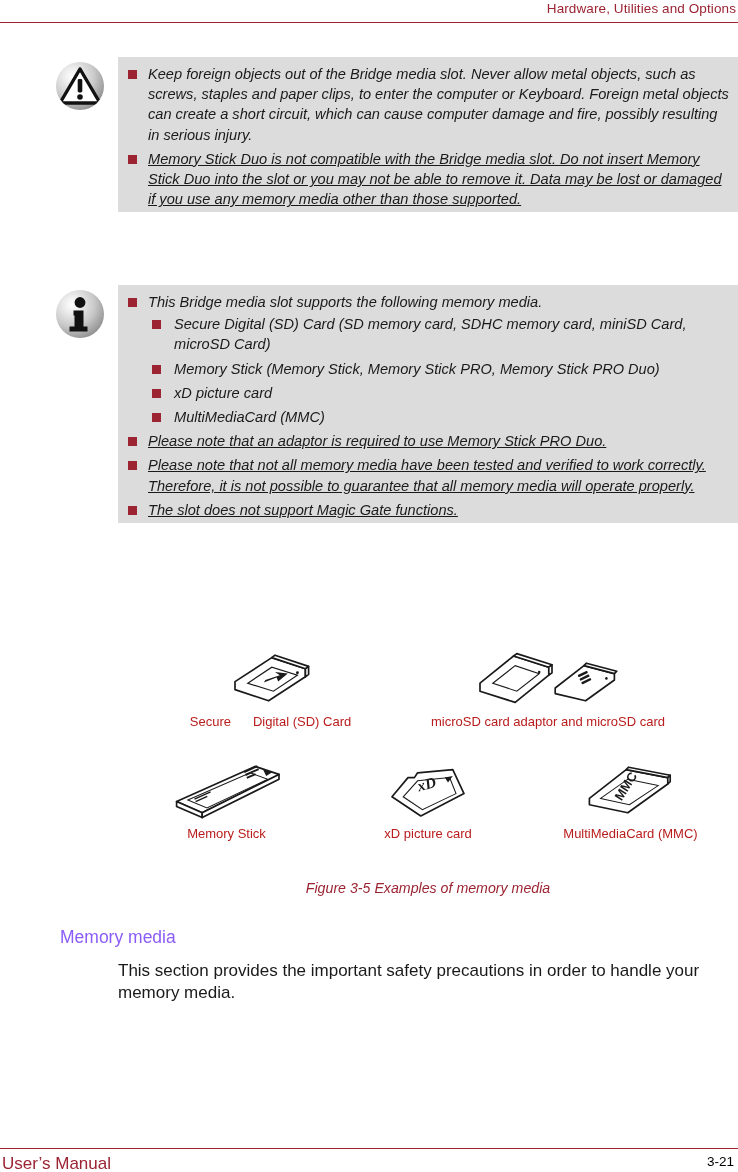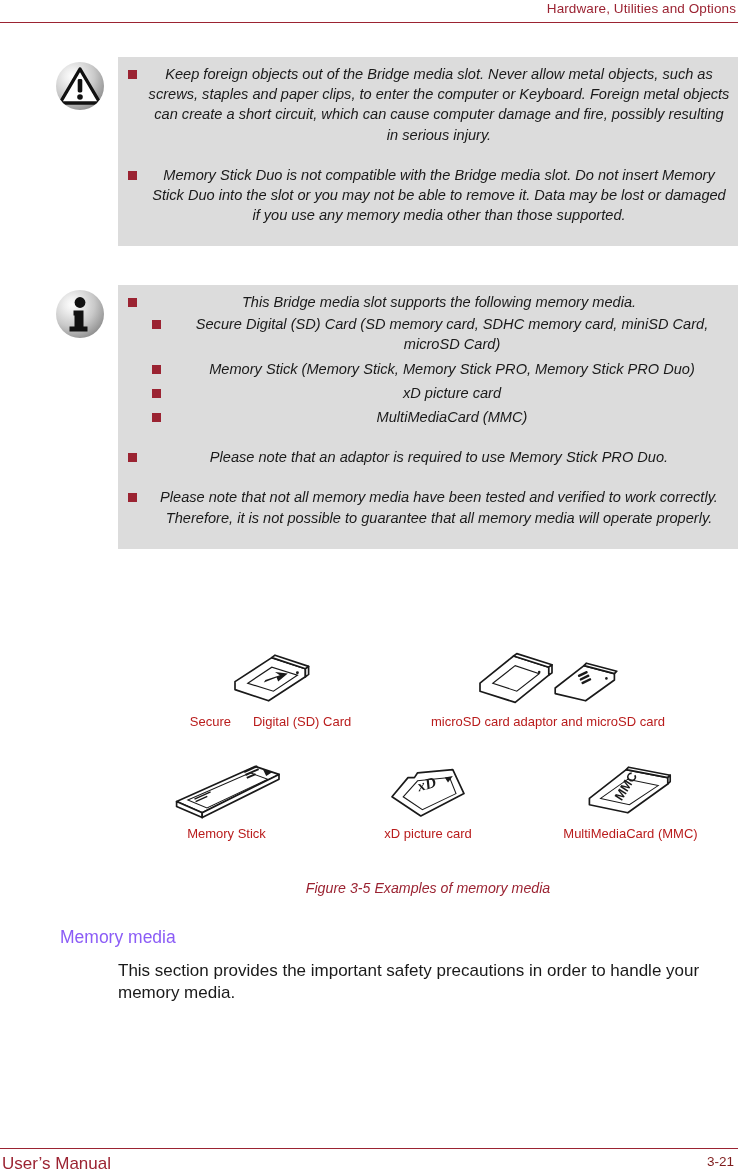--- a/index.html
+++ b/index.html
@@ -48,22 +48,21 @@
     position: absolute;
     left: 118px;
     width: 620px;
     background: #DCDCDC;
     box-sizing: border-box;
   }
   #warning-panel { top: 57px; }
   #info-panel    { top: 285px; }
 
   .panel-body {
-    padding: 7px 8px 21px 4px;
-    text-align: center;
+    padding: 7px 8px 3px 4px;
   }
 
   
   .note-icon {
     position: absolute;
     width: 48px;
     height: 48px;
     border-radius: 50%;
     left: -62px;
     top: 5px;
@@ -91,21 +90,21 @@
   }
   ul.blist > li {
     position: relative;
     padding-left: 26px;
     margin: 0 0 0 0;
     font-style: italic;
     font-size: 14.6px;
     line-height: 20.2px;
     color: #1a1a1a;
   }
-  ul.blist > li + li { margin-top: 20px; }
+  ul.blist > li + li { margin-top: 4px; text-decoration: underline; }
   ul.blist > li > .sq {
     position: absolute;
     left: 6px;
     top: 6px;
     width: 9px;
     height: 9px;
     background: #9B2332;
   }
   
   ul.sublist {
@@ -201,21 +200,21 @@
     left: 2px;
     top: 1154px;
     font-size: 17px;
     color: #9B2332;
   }
   .footer-right {
     position: absolute;
     right: 4px;
     top: 1154px;
     font-size: 13.5px;
-    color: #7f1d1d;
+    color: #000000;
   }
 </style>
 </head>
 <body>
 
 <div class="page-header">
   <div class="page-header-title">Hardware, Utilities and Options</div>
   <div class="header-rule"></div>
 </div>
 
@@ -287,20 +286,24 @@
         <span class="sq"></span>
       </li>
       <li>
         <span class="sq"></span>
         <span>Please note that an adaptor is required to use Memory Stick PRO Duo.</span>
       </li>
       <li>
         <span class="sq"></span>
         <span>Please note that not all memory media have been tested and verified to work correctly. Therefore, it is not possible to guarantee that all memory media will operate properly.</span>
       </li>
+      <li>
+        <span class="sq"></span>
+        <span>The slot does not support Magic Gate functions.</span>
+      </li>
 
     </ul>
   </div>
 </div>
 
 <div class="figure-area">
 
   <div class="card-row" style="top:0px;height:115px;">
 
     <div class="card-cell" style="left:60px;top:8px;width:185px;">

